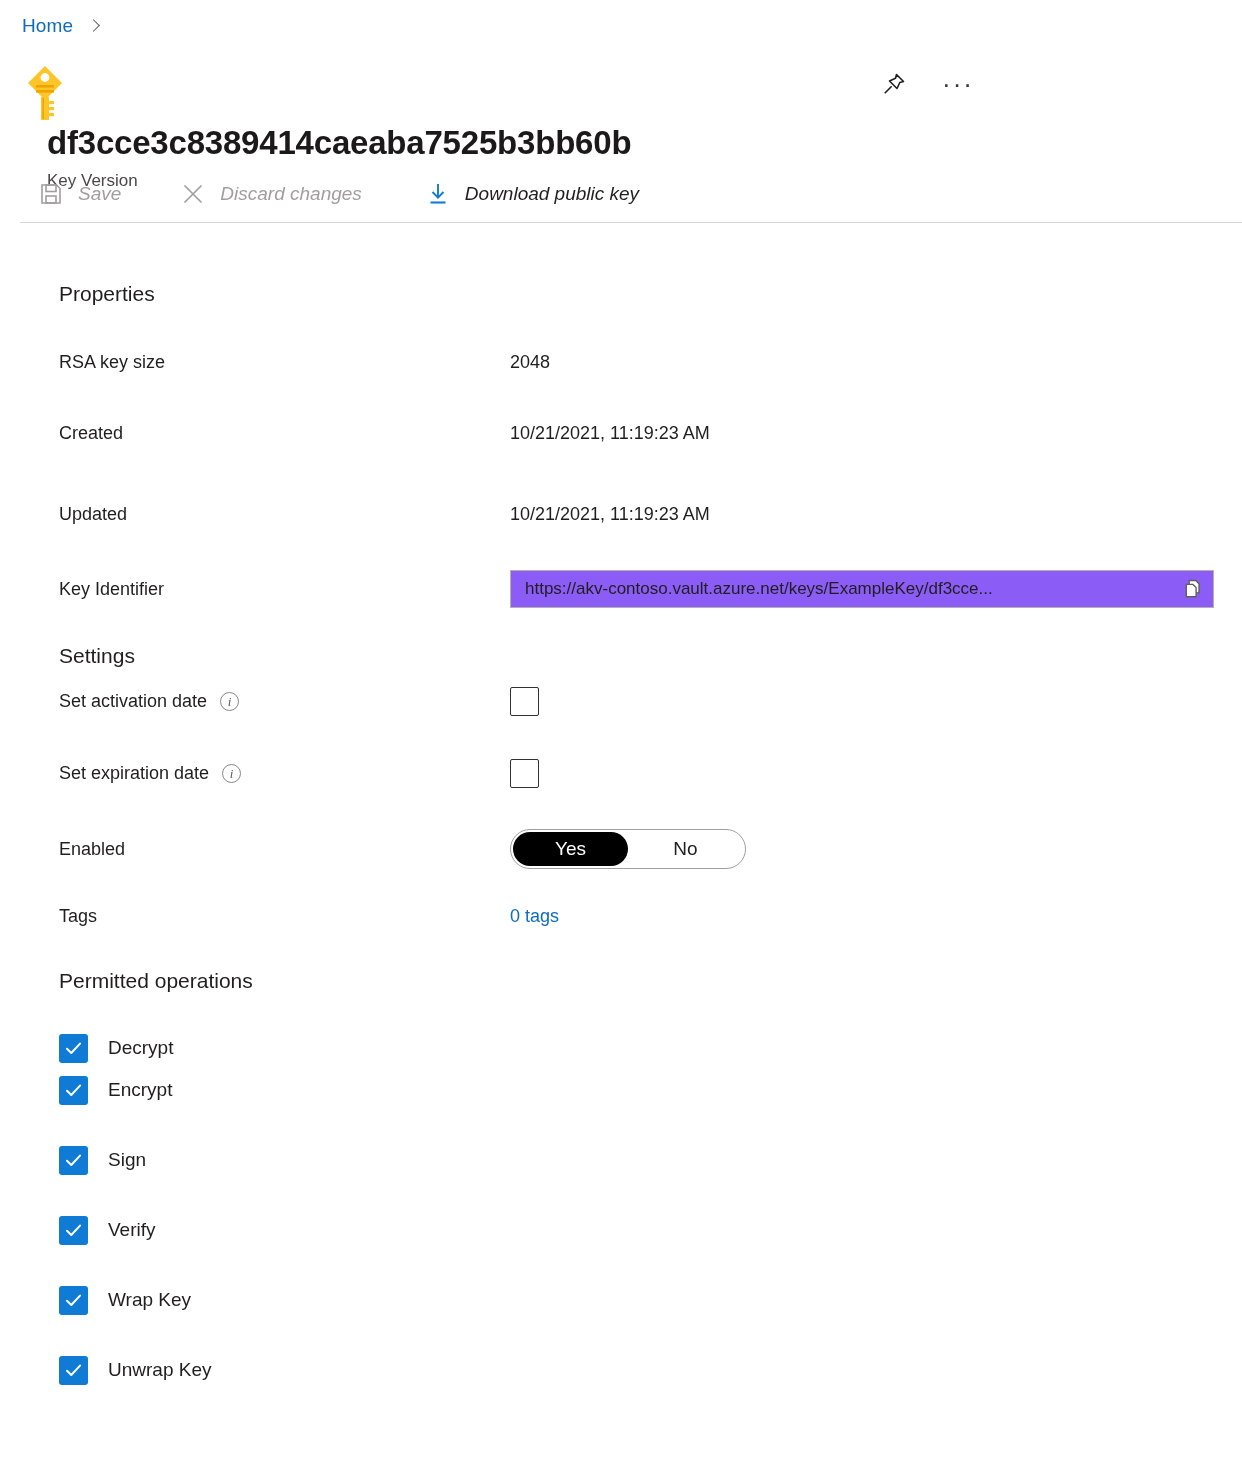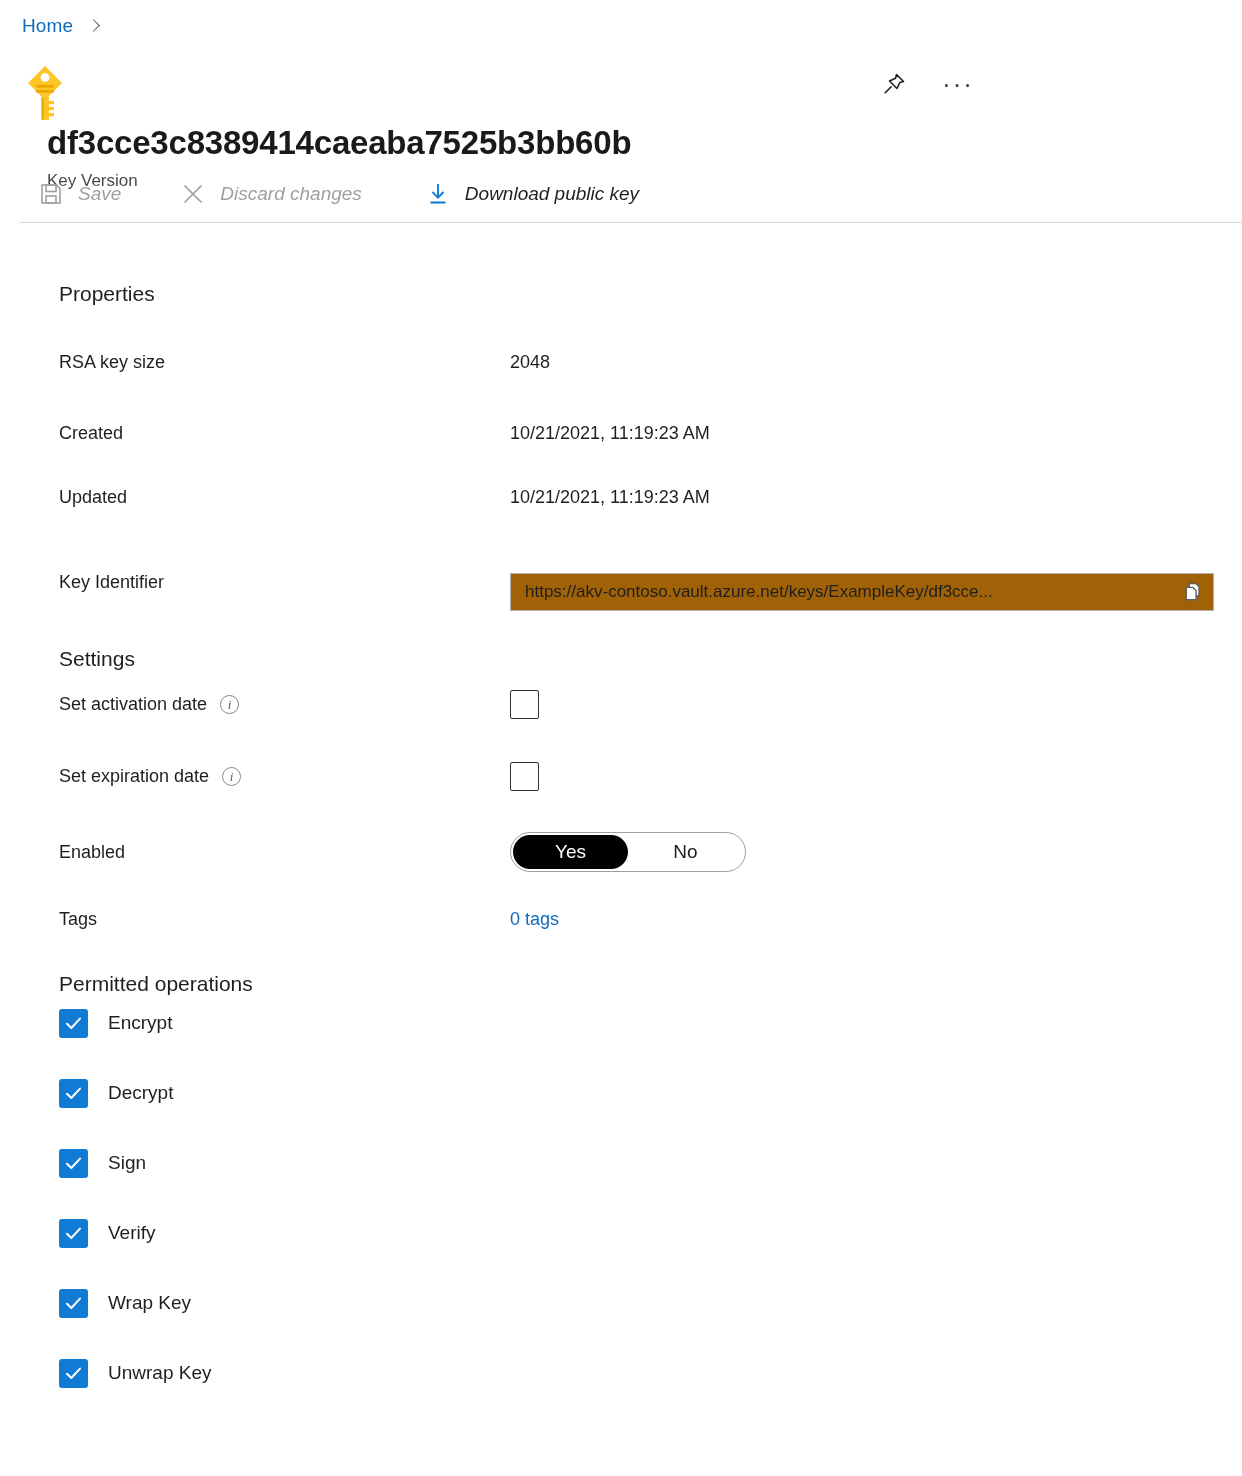--- a/index.html
+++ b/index.html
@@ -211,27 +211,26 @@
     color: #605e5c;
     line-height: 1;
     cursor: pointer;
     flex: 0 0 19px;
   }
 
   
   .kid-field {
     width: 704px;
     height: 38px;
-    background: #a16207;
+    background: #8b5cf6;
     border: 1px solid #b3b0ad;
     display: flex;
     align-items: center;
     padding: 0 6px 0 14px;
     cursor: text;
-    margin-top: 20px;
   }
   .kid-text {
     flex: 1 1 auto;
     font-size: 17px;
     color: #201f1e;
     white-space: nowrap;
     overflow: hidden;
     text-overflow: ellipsis;
   }
   .copy-btn {
@@ -400,21 +399,21 @@
   <div class="row" style="margin-top:41px;">
     <span class="row-label">RSA key size</span>
     <span class="row-value">2048</span>
   </div>
 
   <div class="row" style="margin-top:41px;">
     <span class="row-label">Created</span>
     <span class="row-value">10/21/2021, 11:19:23 AM</span>
   </div>
 
-  <div class="row" style="margin-top:34px;">
+  <div class="row" style="margin-top:51px;">
     <span class="row-label">Updated</span>
     <span class="row-value">10/21/2021, 11:19:23 AM</span>
   </div>
 
   <div class="row" style="margin-top:41px;">
     <span class="row-label">Key Identifier</span>
     <span class="kid-field">
       <span class="kid-text">https://akv-contoso.vault.azure.net/keys/ExampleKey/df3cce...</span>
       <span class="copy-btn">
         <svg width="22" height="22" viewBox="0 0 22 22" xmlns="http://www.w3.org/2000/svg">
@@ -455,68 +454,68 @@
 
   <div class="row" style="margin-top:32px;">
     <span class="row-label">Tags</span>
     <span class="row-value link">0 tags</span>
   </div>
 
   <div class="section-head" style="margin-top:38px;">Permitted operations</div>
 
   <div class="ops">
 
+    <div class="op-row" style="margin-top:40px;">
+      <span class="cb-checked">
+        <svg width="19" height="19" viewBox="0 0 19 19" xmlns="http://www.w3.org/2000/svg">
+          <path d="M3 9.8 L7.3 14 L16 4.6" fill="none" stroke="#ffffff" stroke-width="2" stroke-linecap="round" stroke-linejoin="round"></path>
+        </svg>
+      </span>
+      <span class="op-label">Decrypt</span>
+    </div>
+
     <div class="op-row" style="margin-top:12px;">
       <span class="cb-checked">
         <svg width="19" height="19" viewBox="0 0 19 19" xmlns="http://www.w3.org/2000/svg">
           <path d="M3 9.8 L7.3 14 L16 4.6" fill="none" stroke="#ffffff" stroke-width="2" stroke-linecap="round" stroke-linejoin="round"></path>
         </svg>
       </span>
       <span class="op-label">Encrypt</span>
     </div>
 
     <div class="op-row" style="margin-top:40px;">
       <span class="cb-checked">
         <svg width="19" height="19" viewBox="0 0 19 19" xmlns="http://www.w3.org/2000/svg">
           <path d="M3 9.8 L7.3 14 L16 4.6" fill="none" stroke="#ffffff" stroke-width="2" stroke-linecap="round" stroke-linejoin="round"></path>
         </svg>
       </span>
-      <span class="op-label">Decrypt</span>
+      <span class="op-label">Sign</span>
     </div>
 
     <div class="op-row" style="margin-top:40px;">
       <span class="cb-checked">
         <svg width="19" height="19" viewBox="0 0 19 19" xmlns="http://www.w3.org/2000/svg">
           <path d="M3 9.8 L7.3 14 L16 4.6" fill="none" stroke="#ffffff" stroke-width="2" stroke-linecap="round" stroke-linejoin="round"></path>
         </svg>
       </span>
-      <span class="op-label">Sign</span>
+      <span class="op-label">Verify</span>
     </div>
 
     <div class="op-row" style="margin-top:40px;">
       <span class="cb-checked">
         <svg width="19" height="19" viewBox="0 0 19 19" xmlns="http://www.w3.org/2000/svg">
           <path d="M3 9.8 L7.3 14 L16 4.6" fill="none" stroke="#ffffff" stroke-width="2" stroke-linecap="round" stroke-linejoin="round"></path>
         </svg>
       </span>
-      <span class="op-label">Verify</span>
+      <span class="op-label">Wrap Key</span>
     </div>
 
     <div class="op-row" style="margin-top:40px;">
       <span class="cb-checked">
         <svg width="19" height="19" viewBox="0 0 19 19" xmlns="http://www.w3.org/2000/svg">
           <path d="M3 9.8 L7.3 14 L16 4.6" fill="none" stroke="#ffffff" stroke-width="2" stroke-linecap="round" stroke-linejoin="round"></path>
         </svg>
       </span>
-      <span class="op-label">Wrap Key</span>
-    </div>
-
-    <div class="op-row" style="margin-top:40px;">
-      <span class="cb-checked">
-        <svg width="19" height="19" viewBox="0 0 19 19" xmlns="http://www.w3.org/2000/svg">
-          <path d="M3 9.8 L7.3 14 L16 4.6" fill="none" stroke="#ffffff" stroke-width="2" stroke-linecap="round" stroke-linejoin="round"></path>
-        </svg>
-      </span>
       <span class="op-label">Unwrap Key</span>
     </div>
 
   </div>
 </div>
 
 </body></html>

